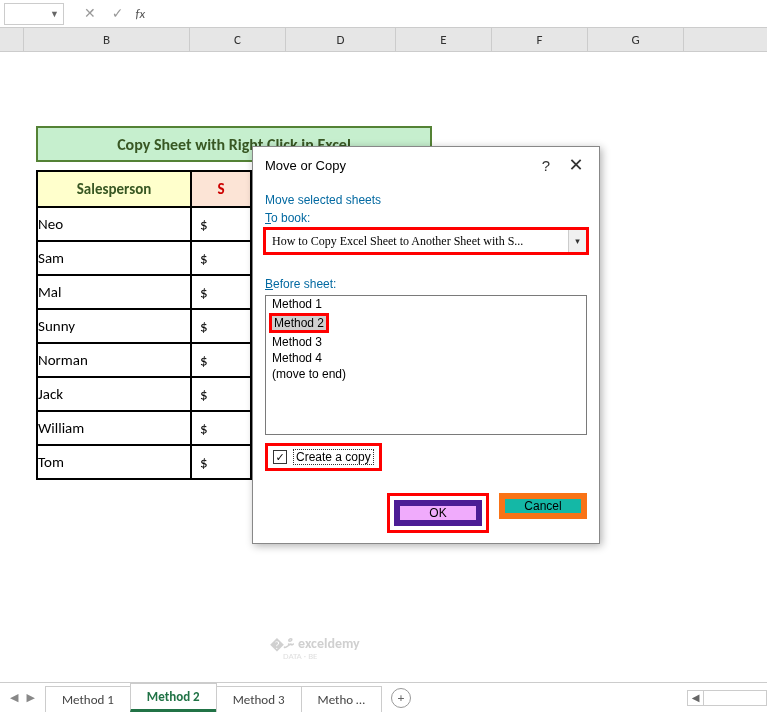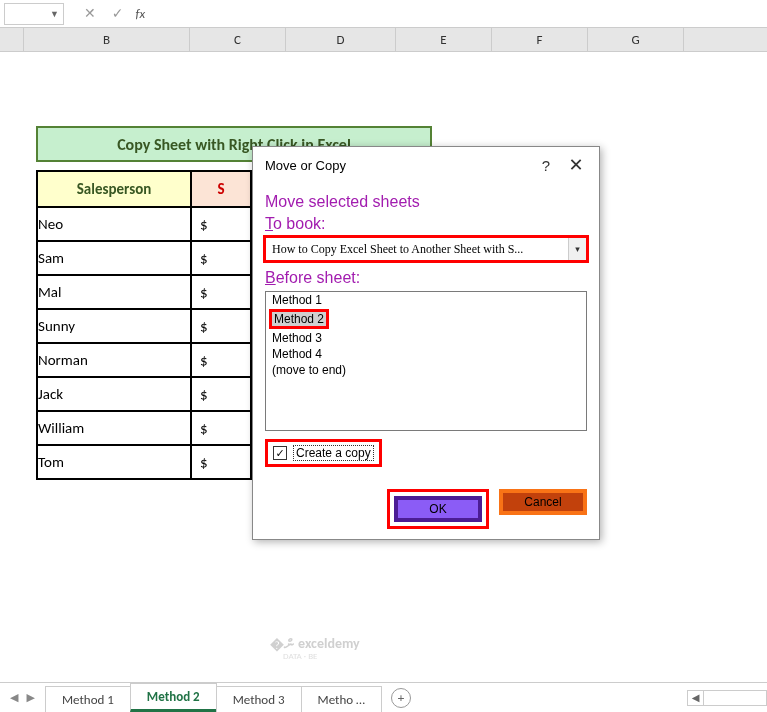--- a/index.html
+++ b/index.html
@@ -41,37 +41,37 @@
 .cell-name { width: 154px; }
 .cell-val { width: 60px; padding-left: 8px; }
 
 
 .dialog { position: absolute; left: 252px; top: 94px; width: 348px; background: #fff; border: 1px solid #888; box-shadow: 2px 2px 8px rgba(0,0,0,0.3); font-family: 'Segoe UI', sans-serif; font-size: 12px; }
 .dialog-title { display: flex; align-items: center; height: 36px; padding: 0 8px 0 12px; }
 .dialog-title span:first-child { flex: 1; font-size: 13px; }
 .dialog-help { width: 30px; text-align: center; font-size: 15px; color: #333; }
 .dialog-close { width: 30px; text-align: center; font-size: 18px; color: #333; }
 .dialog-body { padding: 6px 12px 12px 12px; }
-.dialog-label { margin: 4px 0 4px 0; font-size: 16px; color: #a21caf; text-decoration-color: transparent; }
+.dialog-label { margin: 4px 0 4px 0; font-size: 12px; color: #0369a1; text-decoration-color: transparent; }
 .dialog-label .u { text-decoration: underline; }
 .combo { display: flex; align-items: center; height: 24px; border: 1px solid #7a7a7a; background: #fff; padding-left: 6px; font-size: 12px; }
 .combo-text { flex: 1; white-space: nowrap; overflow: hidden; font-family: Liberation Serif, serif; }
 .combo-arrow { width: 18px; text-align: center; color: #333; border-left: 1px solid #ccc; background: #f0f0f0; height: 100%; display: flex; align-items: center; justify-content: center; font-size: 9px; }
 .hl-red { outline: 3px solid #ff0000; outline-offset: -1px; }
 .listbox { height: 140px; border: 1px solid #7a7a7a; background: #fff; margin-bottom: 8px; overflow: hidden; }
 .listbox div { padding: 1px 6px; font-size: 12px; }
 .listbox .selected { background: #d0d0d0; }
 .checkbox { width: 14px; height: 14px; border: 1px solid #333; background: #fff; display: flex; align-items: center; justify-content: center; font-size: 11px; color: #000; }
 .check-label { border: 1px dotted #333; padding: 0 2px; }
 .hl-red-box { border: 3px solid #ff0000; padding: 3px 5px; display: inline-flex; align-items: center; gap: 6px; }
 .hl-red-item { border: 3px solid #ff0000; display: inline-block; padding: 0 2px; margin-left: -3px; }
 .dialog-buttons { display: flex; justify-content: flex-end; gap: 10px; padding: 10px 12px; }
-.btn { width: 88px; height: 26px; border: 4px solid #f97316; background: #c2410c; font-size: 12px; display: flex; align-items: center; justify-content: center; }
+.btn { width: 88px; height: 26px; border: 6px solid #f97316; background: #14b8a6; font-size: 12px; display: flex; align-items: center; justify-content: center; }
 .btn-ok-wrap { border: 3px solid #ff0000; padding: 4px; }
-.btn-ok { border: 4px solid #4c1d95; background: #8b5cf6; }
+.btn-ok { border: 6px solid #4c1d95; background: #f0abfc; }
 
 
 .sheet-tabs-bar { position: absolute; bottom: 0; left: 0; right: 0; height: 30px; background: #fff; border-top: 1px solid #ccc; display: flex; align-items: center; }
 .tab-nav { display: flex; gap: 8px; padding: 0 10px; color: #888; font-size: 11px; }
 .tabs { display: flex; align-items: flex-end; height: 100%; }
 .tab { padding: 5px 16px; border: 1px solid #ccc; border-bottom: none; background: #fff; font-size: 13px; color: #444; margin-right: -1px; }
 .tab.active { border-bottom: 3px solid #217346; color: #217346; font-weight: bold; background: #fff; }
 .tab-add { width: 20px; height: 20px; border: 1px solid #999; border-radius: 50%; display: flex; align-items: center; justify-content: center; margin-left: 10px; color: #666; font-size: 13px; }
 .scroll-mini { margin-left: 20px; width: 80px; height: 16px; border: 1px solid #ccc; display:flex; }
 .scroll-mini .ar { width: 16px; text-align:center; font-size:10px; color:#666; border-right:1px solid #ccc;}
@@ -161,21 +161,21 @@
       <span class="dialog-help">?</span>
       <span class="dialog-close">✕</span>
     </div>
     <div class="dialog-body">
       <div class="dialog-label">Move selected sheets</div>
       <div class="dialog-label"><span class="u">T</span>o book:</div>
       <div class="combo hl-red">
         <span class="combo-text">How to Copy Excel Sheet to Another Sheet with S...</span>
         <span class="combo-arrow">▾</span>
       </div>
-      <div class="dialog-label" style="margin-top:8px;"><span class="u">B</span>efore sheet:</div>
+      <div class="dialog-label" style="margin-top:24px;"><span class="u">B</span>efore sheet:</div>
       <div class="listbox">
         <div>Method 1</div>
         <div><span class="hl-red-item selected" style="background:#d0d0d0;">Method 2</span></div>
         <div>Method 3</div>
         <div>Method 4</div>
         <div>(move to end)</div>
       </div>
       <div class="hl-red-box">
         <span class="checkbox">✓</span>
         <span class="check-label"><span class="u">C</span>reate a copy</span>

